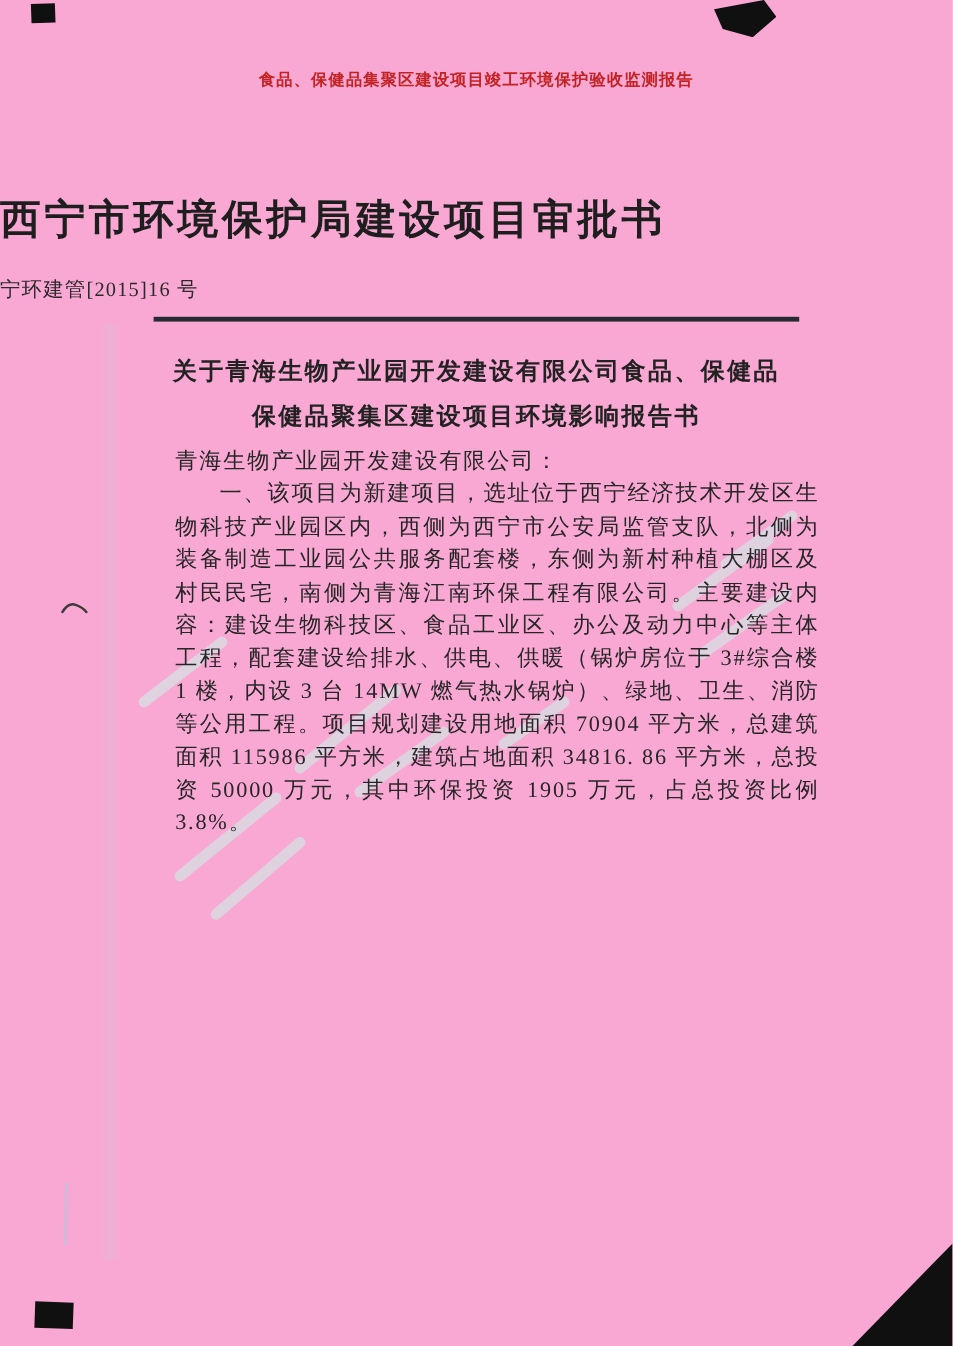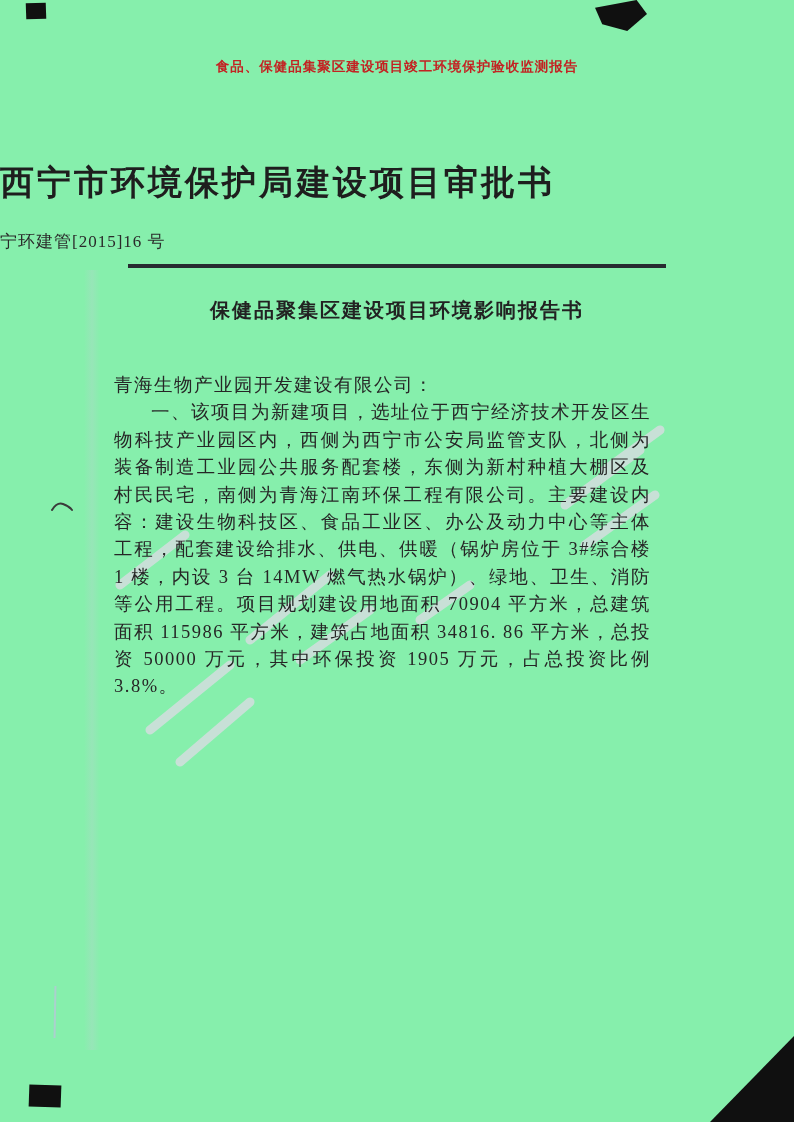--- a/index.html
+++ b/index.html
@@ -1,21 +1,21 @@
 <!DOCTYPE html>
 <html><head>
 <meta charset="utf-8">
 <style>
   html, body { margin: 0; padding: 0; background: #e8e8e8; }
   .page {
     position: relative;
     width: 794px;
     height: 1122px;
     margin: 0 auto;
-    background: #86efac;
+    background: #f9a8d4;
     overflow: hidden;
     font-family: "Liberation Serif", "DejaVu Serif", serif;
     color: #2b2b2b;
   }
 
   
   .header-note {
     position: absolute;
     top: 58px; left: 0; right: 0;
     text-align: center;
@@ -58,21 +58,21 @@
     font-size: 20px;
     font-weight: bold;
     letter-spacing: 2px;
     line-height: 37px;
     color: #222;
   }
 
   
   .body-text {
     position: absolute;
-    top: 372px; left: 114px;
+    top: 372px; left: 146px;
     width: 537px;
     font-size: 18.5px;
     line-height: 27.4px;
     letter-spacing: 1.5px;
     color: #262626;
   }
   .body-text p {
     margin: 0;
     text-align: justify;
   }
@@ -130,20 +130,21 @@
   <div class="scan-shadow"></div>
   <div class="scan-line-blue"></div>
 
   <div class="doc-title">西宁市环境保护局建设项目审批书</div>
 
   <div class="doc-number">宁环建管[2015]16 号</div>
 
   <div class="divider-rule"></div>
 
   <div class="subject">
+    <div>关于青海生物产业园开发建设有限公司食品、保健品</div>
     <div>保健品聚集区建设项目环境影响报告书</div>
   </div>
 
   <div class="body-text">
     <p>青海生物产业园开发建设有限公司：</p>
     <p class="indent">一、该项目为新建项目，选址位于西宁经济技术开发区生物科技产业园区内，西侧为西宁市公安局监管支队，北侧为装备制造工业园公共服务配套楼，东侧为新村种植大棚区及村民民宅，南侧为青海江南环保工程有限公司。主要建设内容：建设生物科技区、食品工业区、办公及动力中心等主体工程，配套建设给排水、供电、供暖（锅炉房位于 3#综合楼 1 楼，内设 3 台 14MW 燃气热水锅炉）、绿地、卫生、消防等公用工程。项目规划建设用地面积 70904 平方米，总建筑面积 115986 平方米，建筑占地面积 34816. 86 平方米，总投资 50000 万元，其中环保投资 1905 万元，占总投资比例 3.8%。</p>
   </div>
 
   <div class="mark mark-tl"></div>
   <div class="mark mark-tr"></div>

